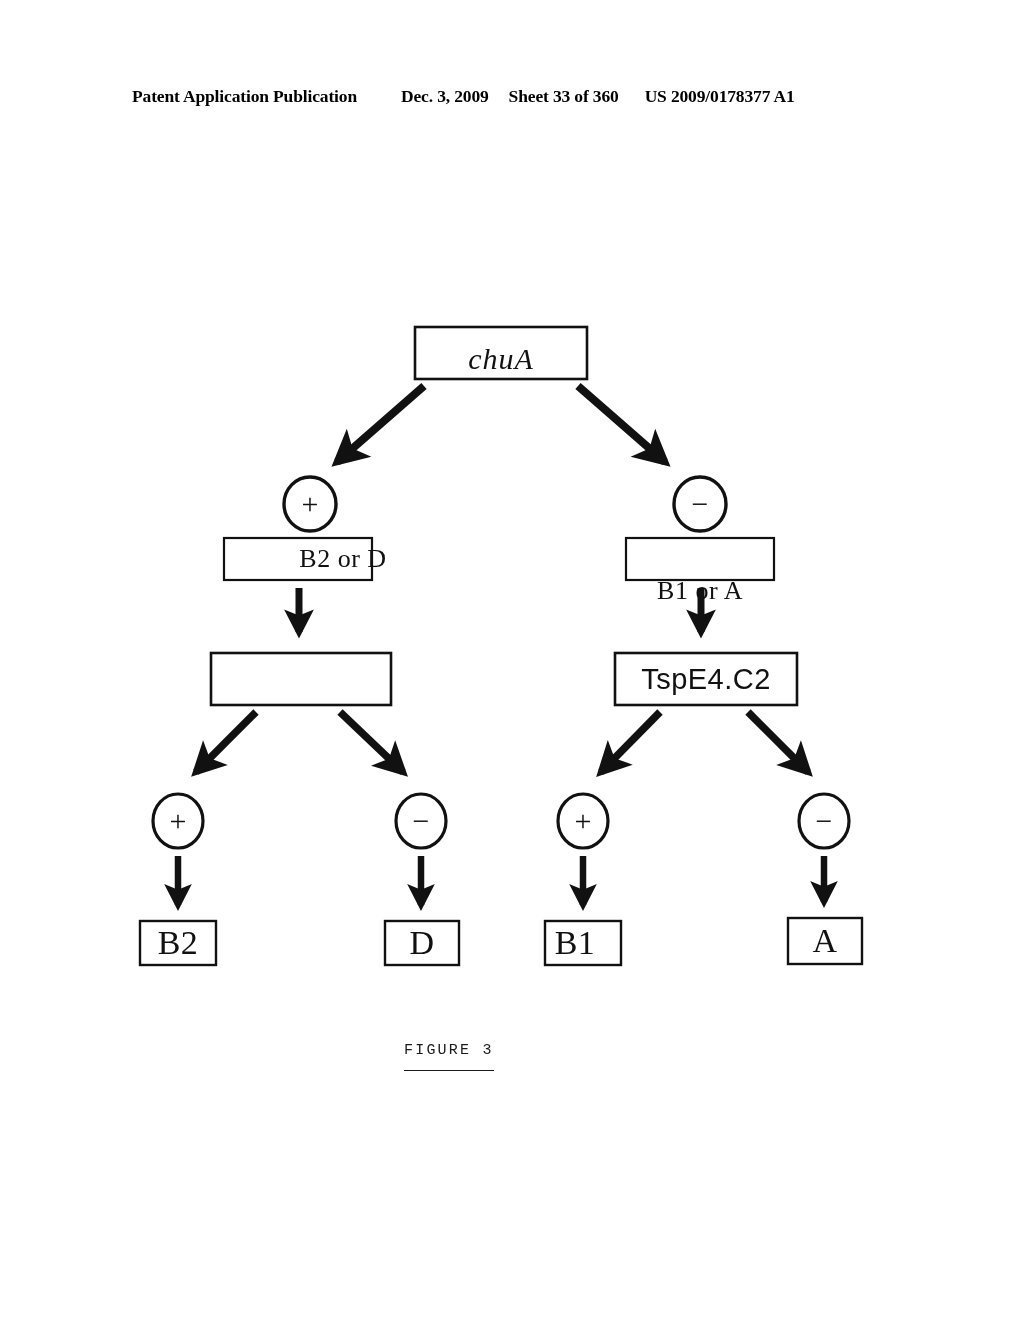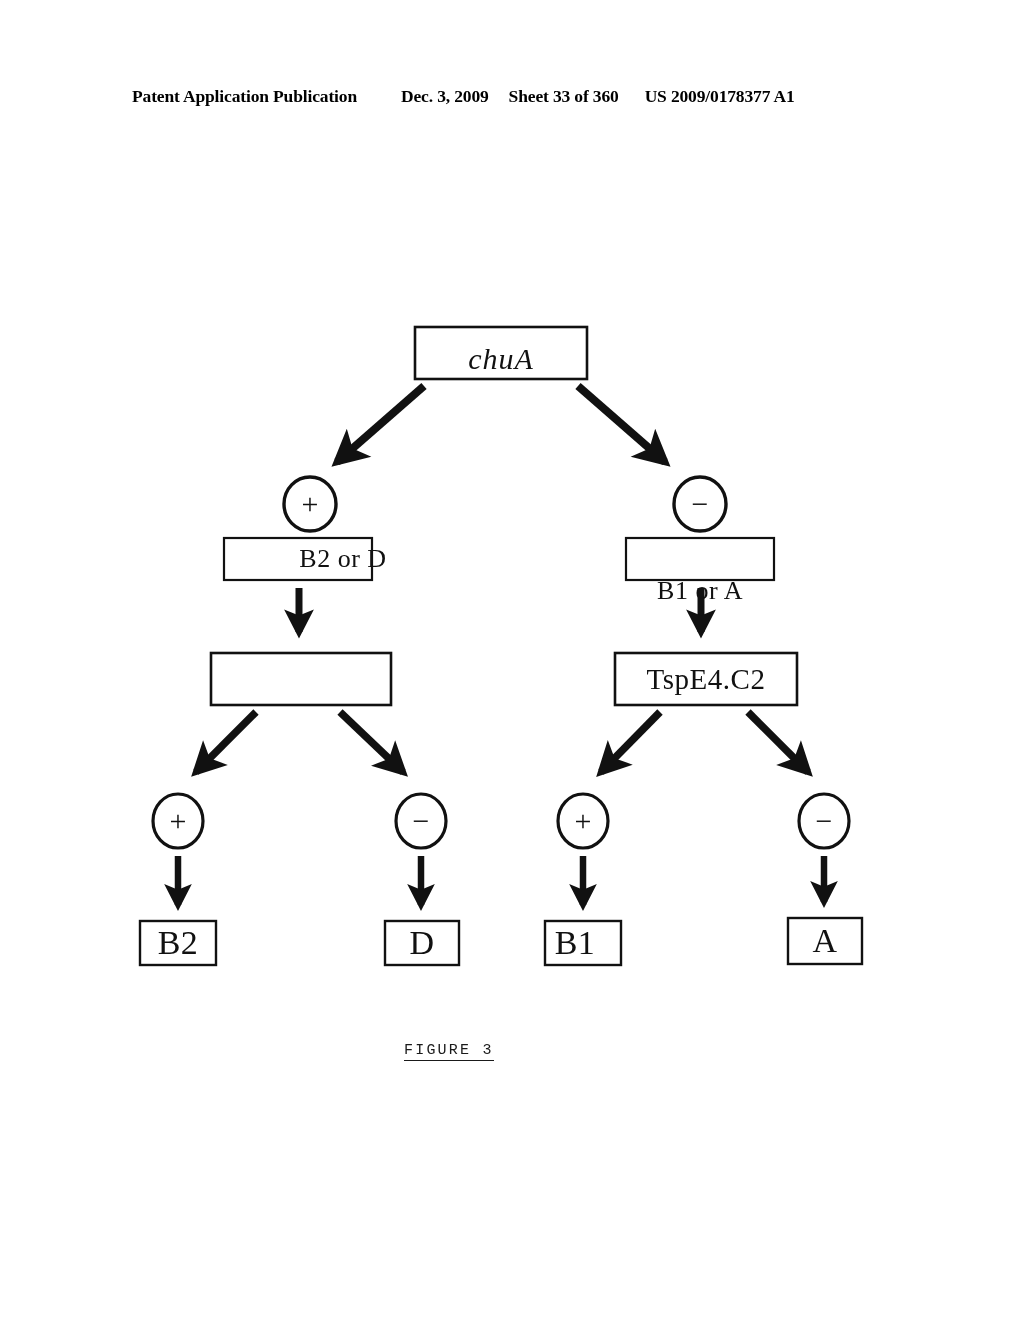--- a/index.html
+++ b/index.html
@@ -63,21 +63,21 @@
     white-space: nowrap;
     user-select: none;
   }
   .gene-label {
     font-family: "Liberation Serif", serif;
     font-style: italic;
     font-size: 30px;
     letter-spacing: 1px;
   }
   .gene-label-upright {
-    font-family: Liberation Serif, serif;
+    font-family: Liberation Sans, sans-serif;
     font-style: normal;
     font-size: 29px;
     letter-spacing: 0.5px;
   }
   .group-label {
     font-family: "Liberation Serif", serif;
     font-style: normal;
     font-size: 26px;
     letter-spacing: 0.5px;
   }
@@ -96,21 +96,21 @@
   
   #figure-caption {
     position: absolute;
     left: 404px;
     top: 1042px;
     font-family: "Liberation Mono", monospace;
     font-size: 15px;
     letter-spacing: 2.2px;
     color: #1a1a1a;
     border-bottom: 1.6px solid #1a1a1a;
-    padding-bottom: 1px;
+    padding-bottom: 11px;
     white-space: nowrap;
   }
 </style>
 </head>
 <body>
 
 <div id="patent-header">
   <span class="h-seg">Patent Application Publication</span>
   <span class="gap-lg"></span>
   <span class="h-seg">Dec. 3, 2009</span>

